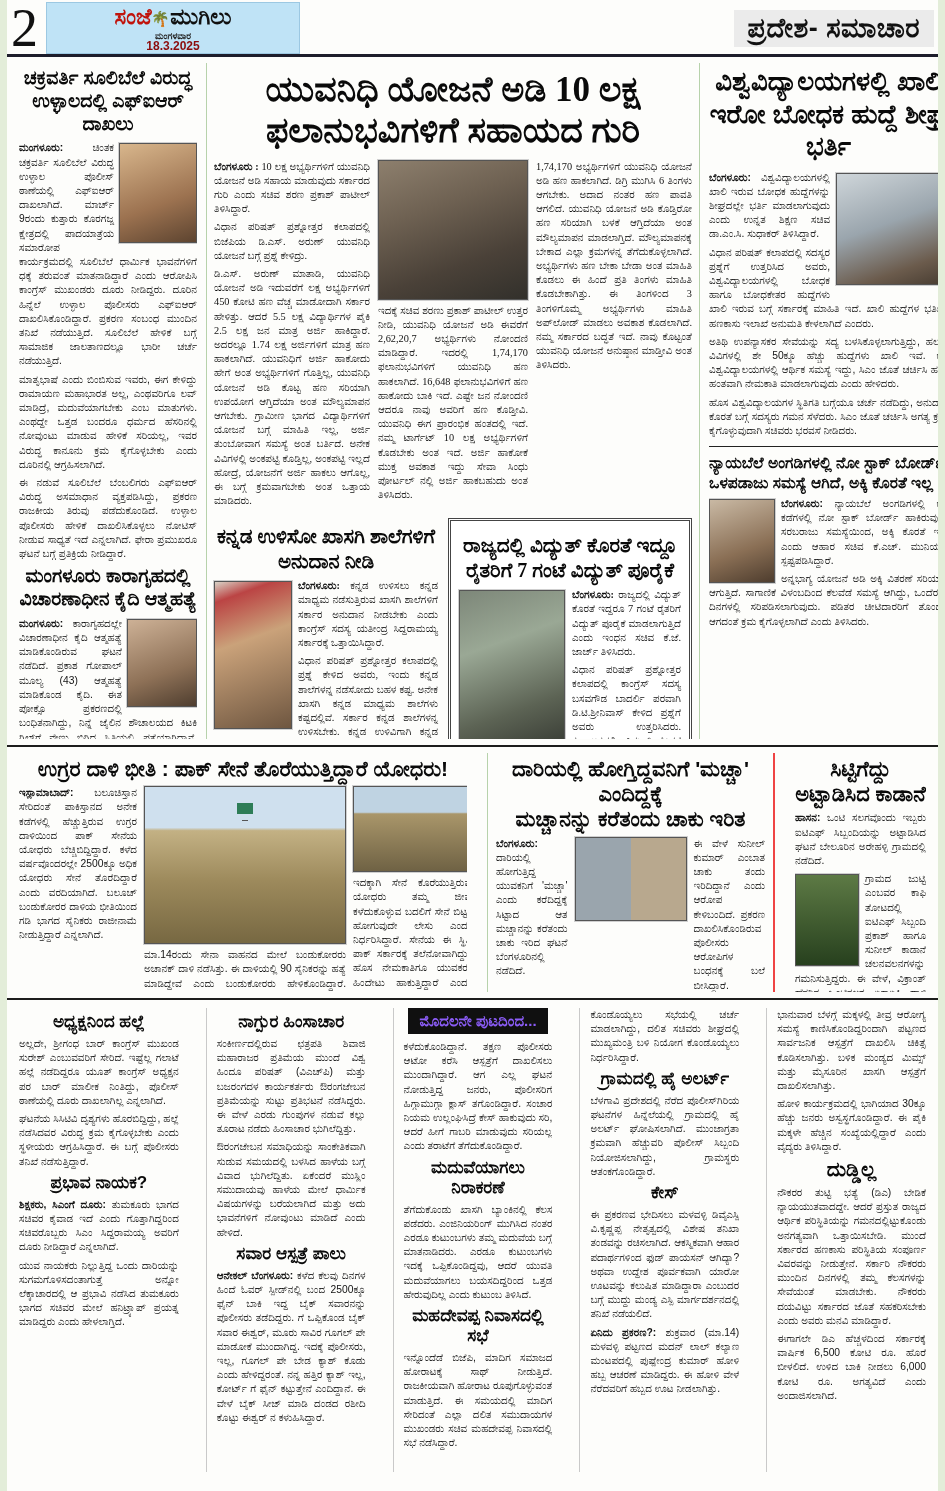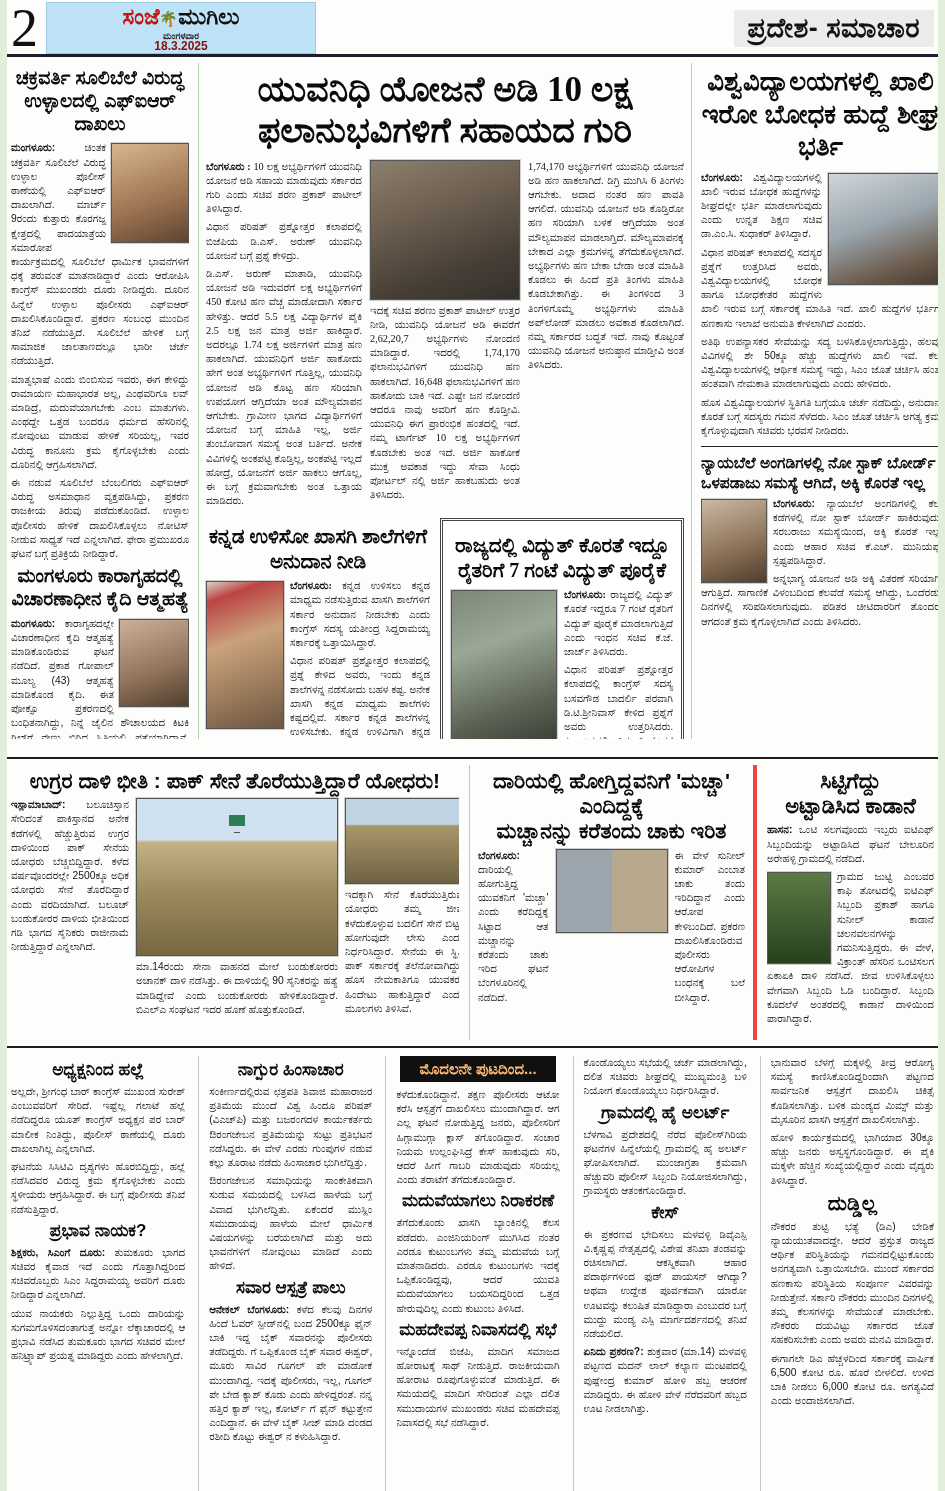--- a/index.html
+++ b/index.html
@@ -2,31 +2,31 @@
 <html><head>
 <meta charset="utf-8">
 <style>
   html,body{margin:0;padding:0;background:#777;}
   .page{width:945px;min-height:1491px;margin:0 auto;background:#fdfdfb;
     font-family:"Liberation Sans",sans-serif;color:#111;position:relative;
     border-left:7px solid #e3edd9;border-right:7px solid #e3edd9;box-sizing:border-box;}
   
   .masthead{display:flex;align-items:stretch;height:57px;border-bottom:3px solid #1d1d2b;padding:2px 4px 0 2px;box-sizing:border-box;}
   .pageno{font-family:"Liberation Serif",serif;font-size:54px;line-height:52px;font-weight:400;padding:0 8px 0 2px;}
-  .logobox{background:#bfe3f6;border:1px solid #9cc8e2;width:240px;display:flex;flex-direction:column;align-items:center;justify-content:center;padding:1px 14px;}
+  .logobox{background:#bfe3f6;border:1px solid #9cc8e2;width:240px;display:flex;flex-direction:column;align-items:center;justify-content:center;padding:1px 6px;}
   .logoline{font-weight:bold;font-size:22px;line-height:24px;white-space:nowrap;}
   .logoline .t1{color:#c0140c;}
   .logoline .palm{font-size:15px;}
   .logoline .t2{color:#101010;}
   .logoday{font-size:9px;font-weight:bold;color:#222;line-height:10px;}
   .logodate{font-size:12px;font-weight:bold;color:#8b0c0c;line-height:11px;}
   .mast-spacer{flex:1;}
   .sectionbox{background:#ebebeb;align-self:center;padding:3px 14px;font-size:27px;font-weight:bold;letter-spacing:.5px;}
   
-  .band{padding:6px 4px;box-sizing:border-box;}
+  .band{padding:6px 12px;box-sizing:border-box;}
   h1,h2,h3,h4{margin:0;font-weight:bold;color:#0a0a0a;}
   p{margin:0 0 4px 0;font-size:10.3px;line-height:1.38;text-align:justify;}
   p b{font-size:10.3px;}
   .dl{font-weight:bold;}
   .photo{border:1px solid #555;box-shadow:0 0 0 1px #cfcfcf;box-sizing:border-box;}
   
   .top-band{display:grid;grid-template-columns:178px 494px 239px;gap:9px;height:688px;overflow:hidden;}
   .tcol{overflow:hidden;}
   .tcol.mid{border-left:1px solid #b7d2ab;border-right:1px solid #b7d2ab;padding:0 7px;font-family:Liberation Serif, serif;}
   .h-left{font-size:19px;line-height:1.2;text-align:center;margin:4px 0 6px;}
@@ -39,38 +39,38 @@
   .ph-portrait1{float:right;width:78px;height:100px;margin:2px 0 3px 5px;background:linear-gradient(160deg,#d8b68c,#9c7250 60%,#5d4430);}
   .ph-portrait2{float:right;width:70px;height:88px;margin:2px 0 3px 5px;background:linear-gradient(160deg,#cdb196,#8e7157 60%,#4f3e2f);}
   .ph-school{float:left;width:78px;height:148px;margin:2px 6px 3px 0;background:linear-gradient(160deg,#d9d2c6 0%,#b44 12%,#caa27a 40%,#6e5640 100%);}
   .ph-power{float:left;width:106px;height:152px;margin:2px 7px 3px 0;background:linear-gradient(160deg,#7d8779,#9aa895 35%,#5c6354 75%,#3c4038);}
   .ph-univ{float:right;width:112px;height:112px;margin:2px 0 4px 6px;background:linear-gradient(160deg,#cfd6da,#9aa5ad 45%,#6b5b4c 80%,#473c31);}
   .ph-ration{float:left;width:66px;height:84px;margin:2px 6px 2px 0;background:linear-gradient(160deg,#c9b9a4,#8a6f55 60%,#4e3d2e);}
   .subrow{display:grid;grid-template-columns:224px 1fr;gap:10px;margin-top:6px;}
   .powerbox{border:3px double #444;padding:6px 8px;background:#fff;}
   .rule-h{border-top:1.5px solid #222;margin:8px 0 6px;}
   
-  .mid-band{display:grid;grid-template-columns:448px 288px 1fr;gap:10px;border-top:2px solid #1d1d1d;border-bottom:2px solid #1d1d1d;height:291px;overflow:hidden;margin-top:12px;}
+  .mid-band{display:grid;grid-template-columns:448px 288px 1fr;gap:20px;border-top:2px solid #1d1d1d;border-bottom:2px solid #1d1d1d;height:255px;overflow:hidden;}
   .h-mid{font-size:21px;line-height:1.2;text-align:center;margin:3px 0 5px;}
   .midcol{overflow:hidden;}
-  .midcol.c2{border-left:1px solid #b7d2ab;border-right:4px solid #ef4444;padding:0 8px;}
+  .midcol.c2{border-left:1px solid #b7d2ab;border-right:2px solid #ef4444;padding:0 8px;}
   .pak-grid{display:grid;grid-template-columns:118px 202px 1fr;gap:7px;}
   .ph-soldiers{width:202px;height:158px;background:
      linear-gradient(180deg,#cfe0ee 0%,#cfe0ee 26%,#c3b184 28%,#9d8a5c 60%,#776842 100%);position:relative;}
   .ph-soldiers:after{content:"";position:absolute;left:46%;top:10%;width:16px;height:11px;background:#2e7d57;box-shadow:0 12px 0 -5px #555;}
   .ph-soldiers2{width:118px;height:86px;margin-bottom:4px;background:linear-gradient(180deg,#bfd3e2 0 30%,#a9966a 32%,#6f6244);}
   .knife-grid{display:grid;grid-template-columns:1fr 112px 1fr;gap:7px;}
   .ph-twomen{width:112px;height:84px;background:linear-gradient(90deg,#9aa5ad 0 50%,#b8a88e 50%);}
   .ph-elephant{float:left;width:64px;height:92px;margin:2px 6px 2px 0;background:linear-gradient(180deg,#5d7a45 0%,#3f5a2f 55%,#27401e 100%);}
   
-  .bottom-band{display:grid;grid-template-columns:repeat(5,1fr);gap:13px;height:478px;overflow:hidden;padding-top:8px;}
+  .bottom-band{display:grid;grid-template-columns:repeat(5,1fr);gap:27px;height:478px;overflow:hidden;padding-top:8px;}
   .bcol{overflow:hidden;}
   .bcol + .bcol{border-left:1px solid #c9c9c9;padding-left:10px;}
   .h-b{font-size:17px;text-align:center;margin:4px 0 5px;}
-  .fp-box{background:#101010;color:#fdba74;text-align:center;font-size:15px;font-weight:bold;padding:4px 2px;margin:0 4px 6px;}
+  .fp-box{background:#101010;color:#8b5cf6;text-align:center;font-size:15px;font-weight:bold;padding:4px 2px;margin:0 4px 6px;}
 </style>
 </head>
 <body>
 
 <div class="page">
 
   <div class="masthead">
     <div class="pageno">2</div>
     <div class="logobox">
       <div class="logoline">

